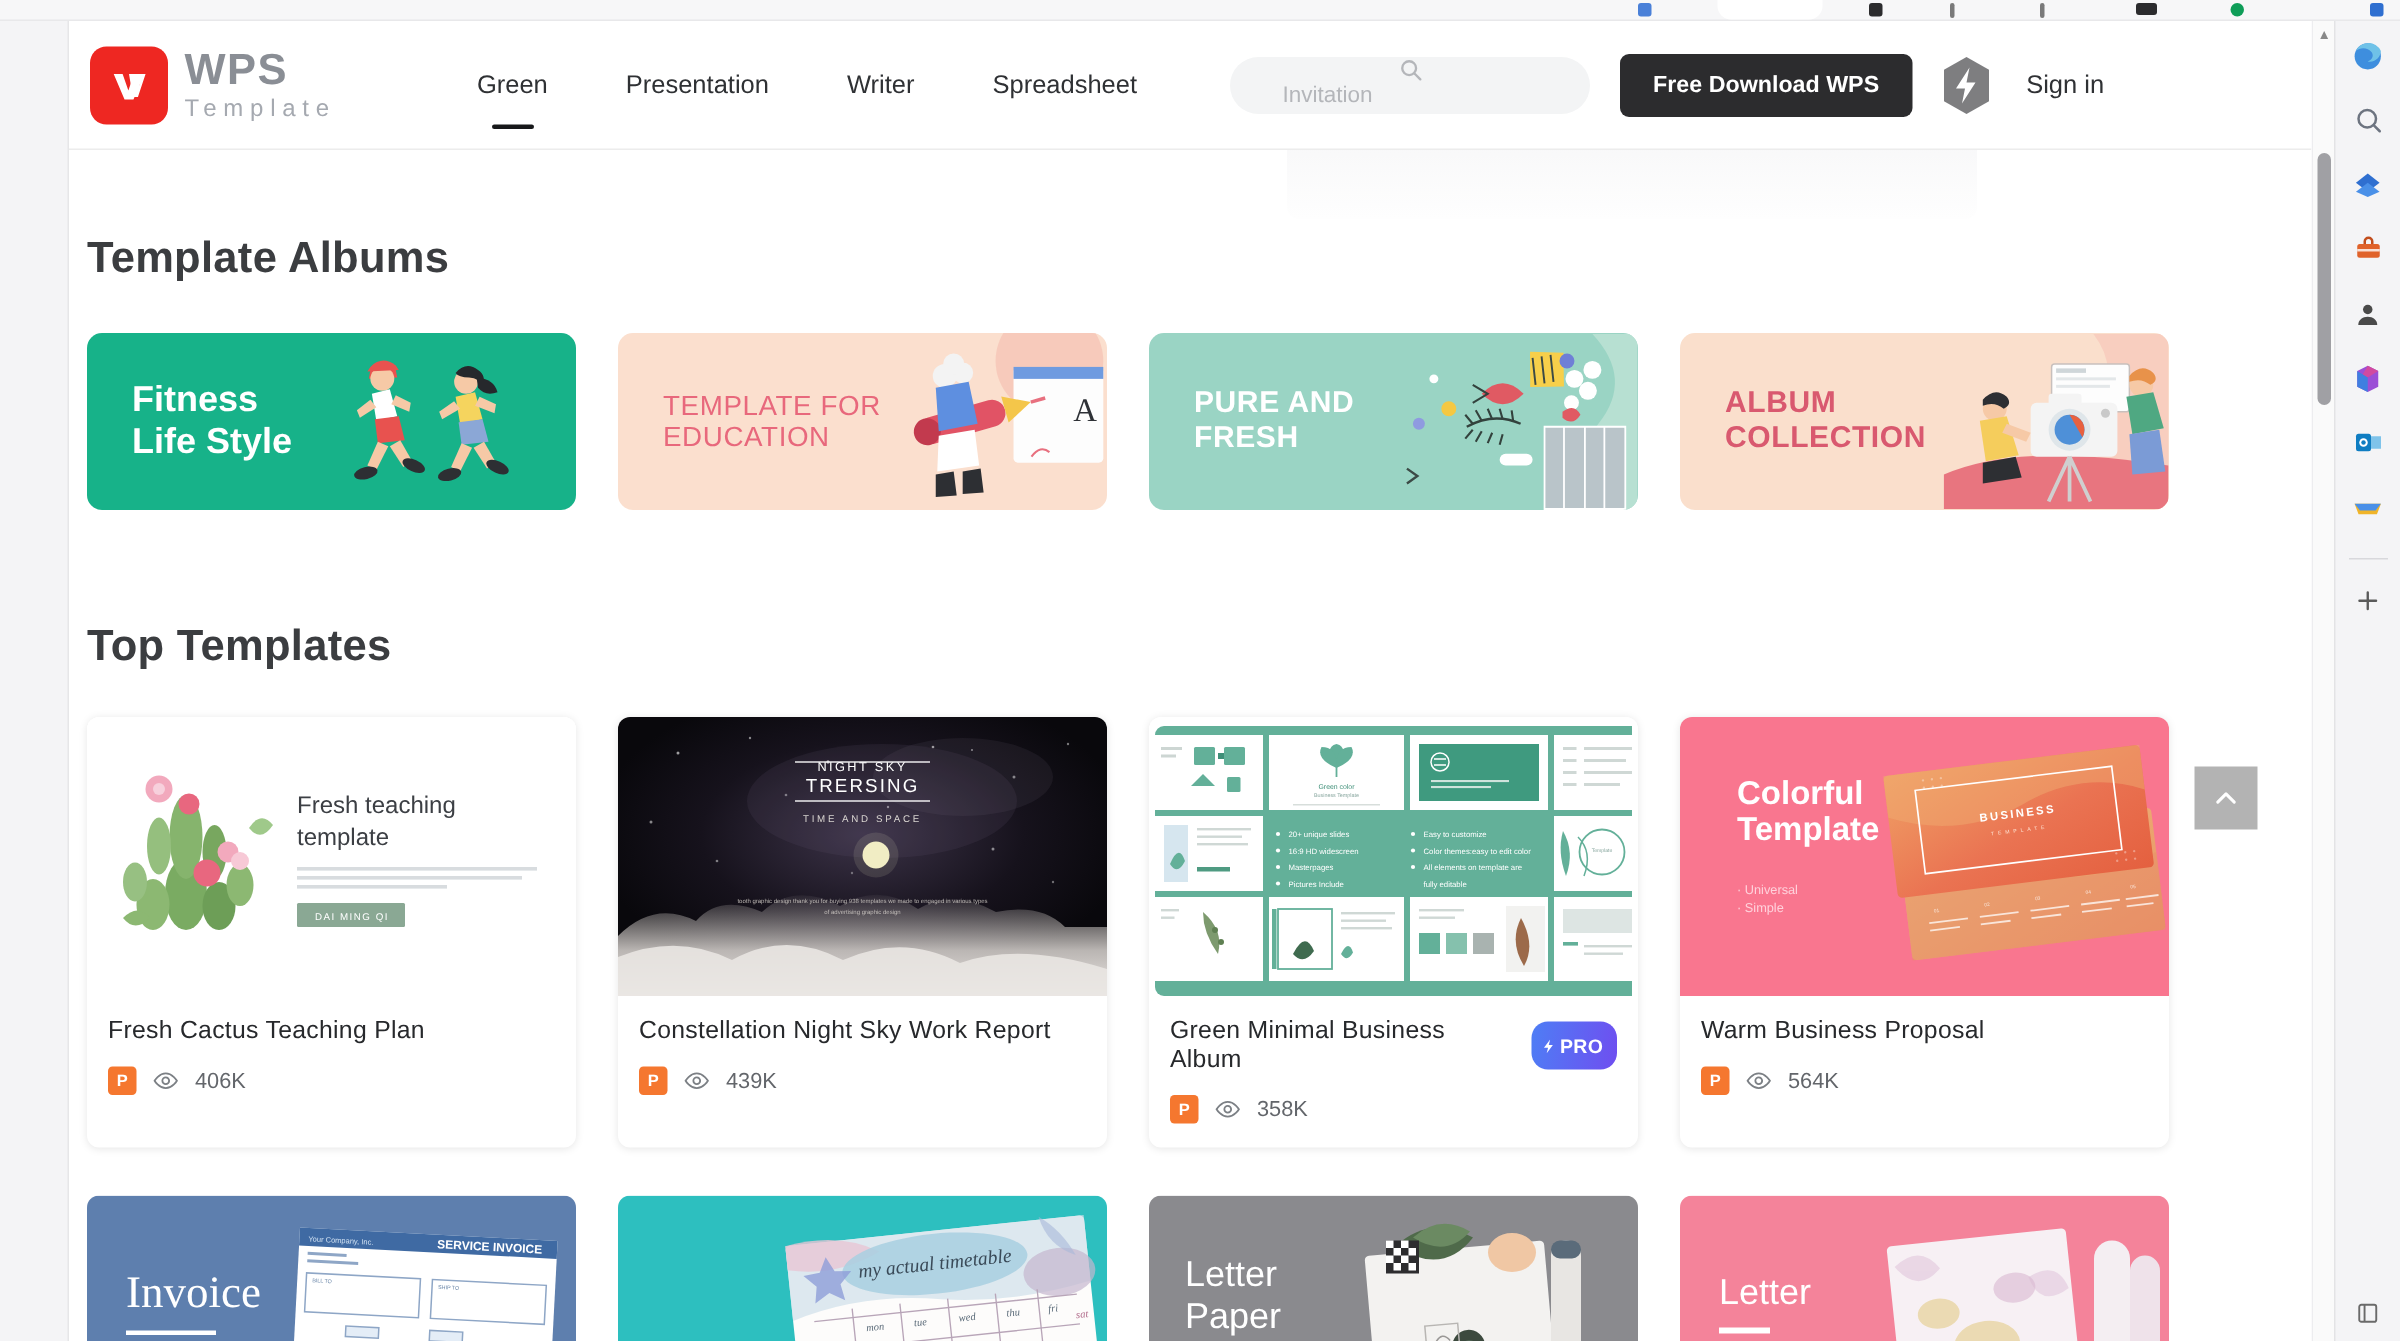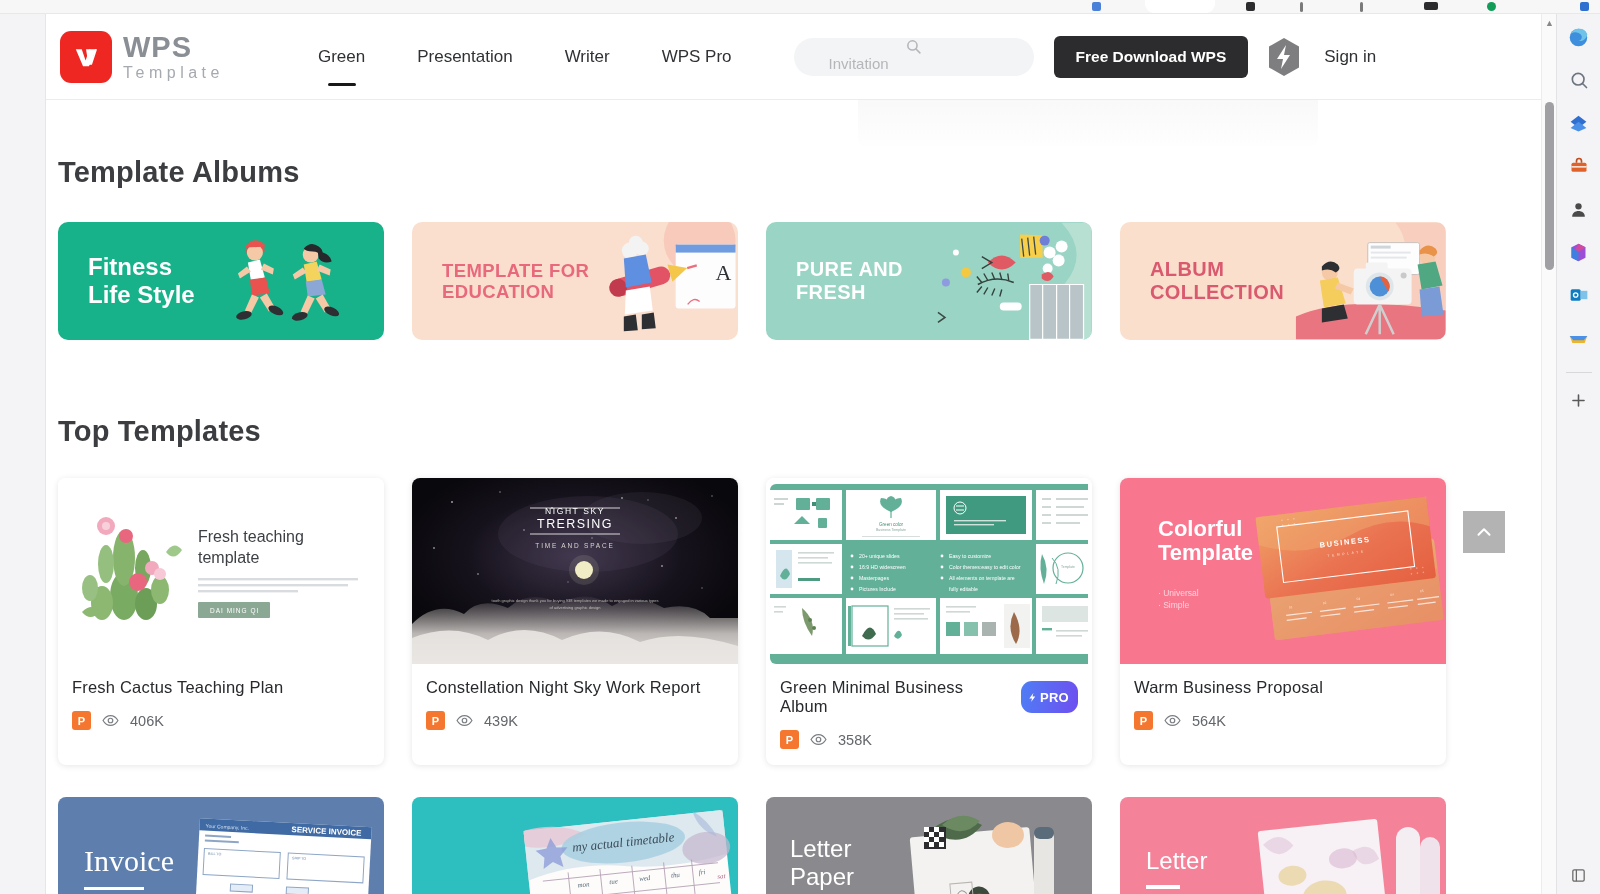--- a/index.html
+++ b/index.html
@@ -143,21 +143,21 @@
     width: 326px; height: 118px; border-radius: 10px; position: relative;
     overflow: hidden; cursor: pointer; flex: 0 0 auto;
   }
   .album-title {
     position: absolute; left: 30px; top: 50%; transform: translateY(-50%);
     line-height: 1.16; z-index: 2; white-space: pre-line;
   }
   .album-card.a1 { background: #17b289; }
   .album-card.a1 .album-title { font-size: 24px; font-weight: bold; color: #ffffff; }
   .album-card.a2 { background: #fbdfce; }
-  .album-card.a2 .album-title { font-size: 18.5px; font-weight: bold; color: #e8687c; letter-spacing:.4px; }
+  .album-card.a2 .album-title { font-size: 18.5px; font-weight: normal; color: #e8687c; letter-spacing:.4px; }
   .album-card.a3 { background: #9ad4c4; }
   .album-card.a3 .album-title { font-size: 20px; font-weight: bold; color: #ffffff; letter-spacing:.4px; }
   .album-card.a4 { background: #fadfcc; }
   .album-card.a4 .album-title { font-size: 20px; font-weight: bold; color: #d9596f; letter-spacing:.4px; }
   .album-art { position: absolute; right: 0; top: 0; width: 52%; height: 100%; }
 
   
   #tpl-grid {
     margin-top: 30px; display: grid; grid-template-columns: repeat(4, 326px);
     column-gap: 28px; row-gap: 32px;
@@ -313,21 +313,21 @@
       <div class="nav-item active">
         <span>Green</span>
       </div>
       <div class="nav-item">
         <span>Presentation</span>
       </div>
       <div class="nav-item">
         <span>Writer</span>
       </div>
       <div class="nav-item">
-        <span>WPS Pro</span>
+        <span>Spreadsheet</span>
       </div>
     </nav>
 
     <div id="search-box">
       <svg viewBox="0 0 24 24" fill="none" stroke="#b4b6ba" stroke-width="2.2" stroke-linecap="round">
         <circle cx="10.5" cy="10.5" r="6.5"></circle>
           <path d="M15.5 15.5L21 21"></path>
       </svg>
       <input id="search-input" type="text" placeholder="Invitation" style="">
     </div>

